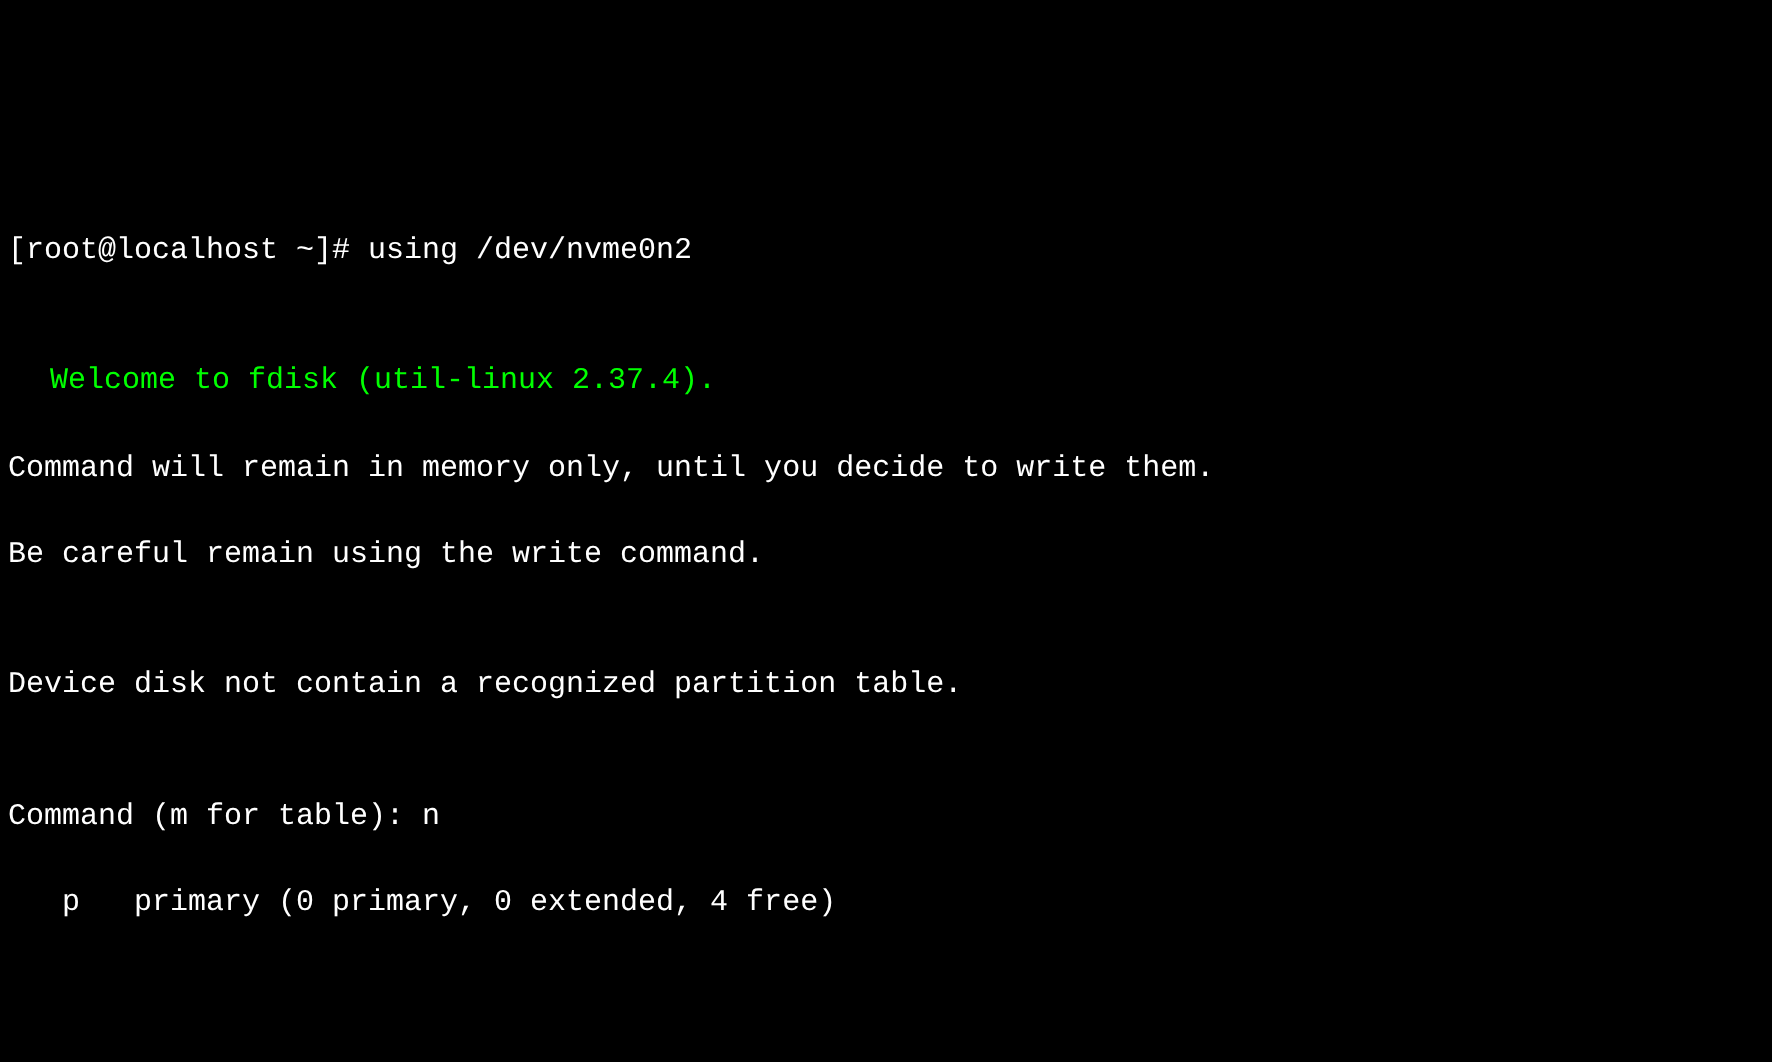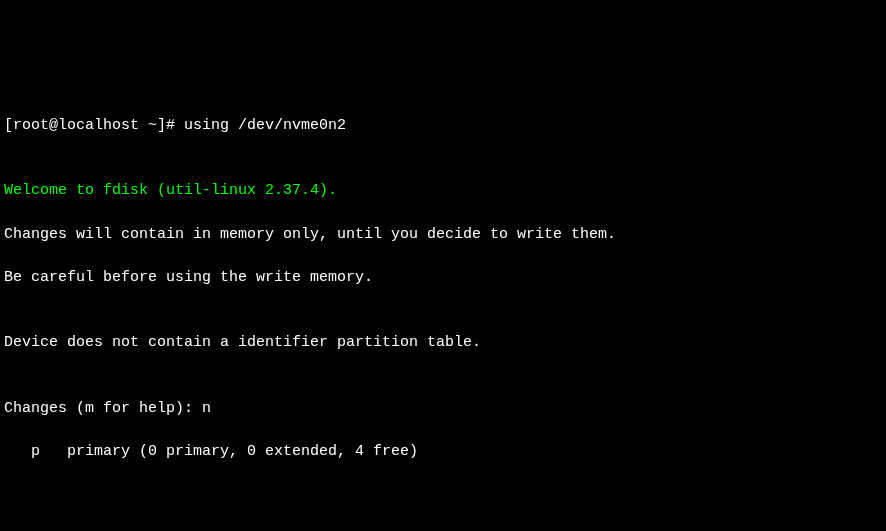--- a/index.html
+++ b/index.html
@@ -14,44 +14,45 @@
       font-size: 15px;
       line-height: 1.45;
       padding: 6px 4px;
       width: 886px;
       height: 531px;
       overflow: hidden;
       white-space: pre;
     }
     .green {
       color: #00ff00;
+      margin-left: 21px;
     }
     .line {
       display: block;
     }
     .prompt-line {
       display: flex;
       text-align: center;
     }
   </style>
 </head>
 <body>
 
 
 
 <div>
 <span class="line prompt-line"><span>[root@localhost ~]# </span><span>using /dev/nvme0n2</span></span>
 <span class="line"></span>
 <span class="line green">Welcome to fdisk (util-linux 2.37.4).</span>
-<span class="line">Changes will contain in memory only, until you decide to write them.</span>
-<span class="line">Be careful before using the write memory.</span>
+<span class="line">Command will remain in memory only, until you decide to write them.</span>
+<span class="line">Be careful remain using the write command.</span>
 <span class="line"></span>
-<span class="line">Device does not contain a identifier partition table.</span>
+<span class="line">Device disk not contain a recognized partition table.</span>
 <span class="line"></span>
-<span class="line prompt-line"><span>Changes (m for help): </span><span>n</span></span>
+<span class="line prompt-line"><span>Command (m for table): </span><span>n</span></span>
 <span class="line">   p   primary (0 primary, 0 extended, 4 free)</span>
 
 
 
 
 
 <span class="line"></span>
 
 <span class="line"></span>
 

